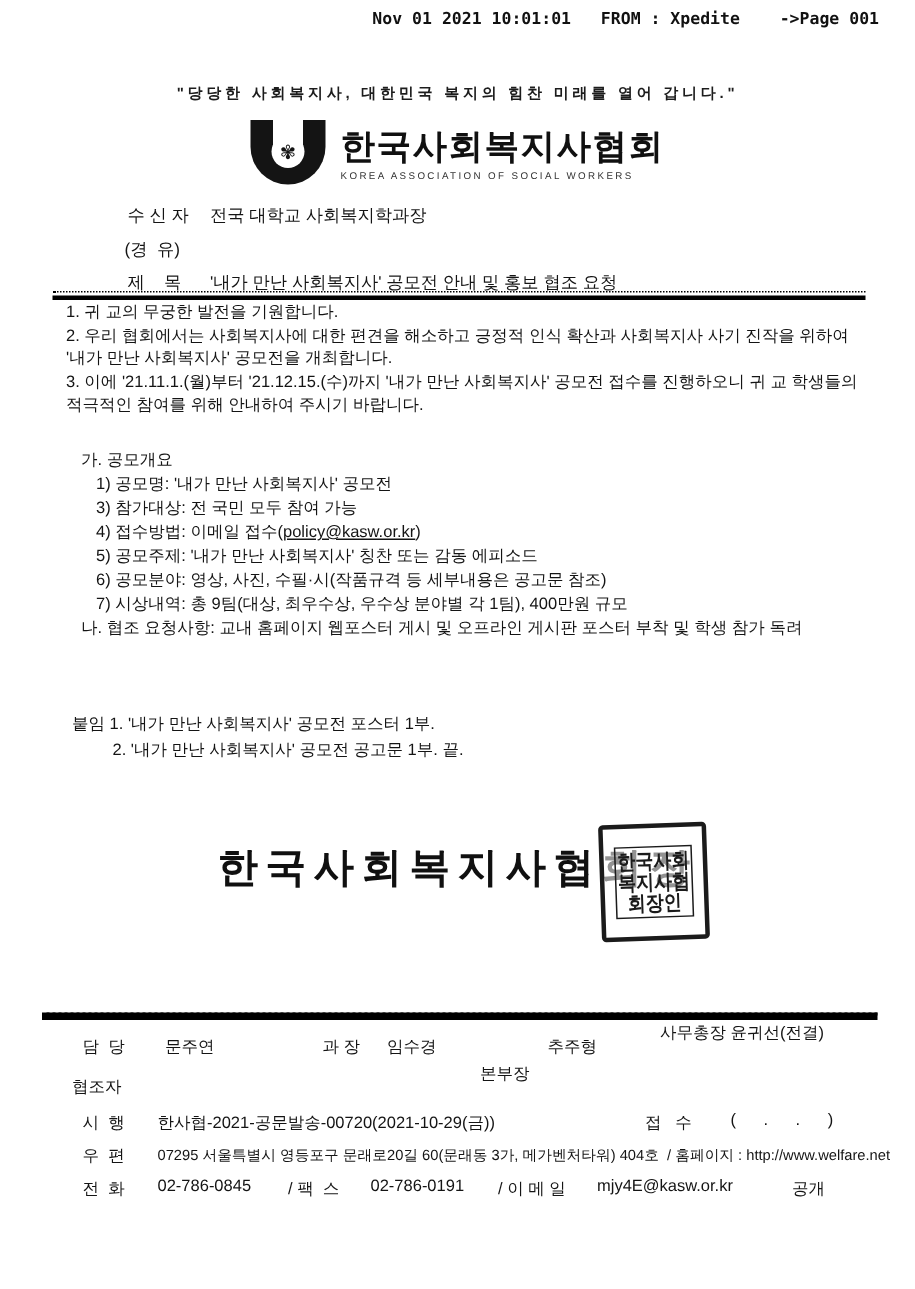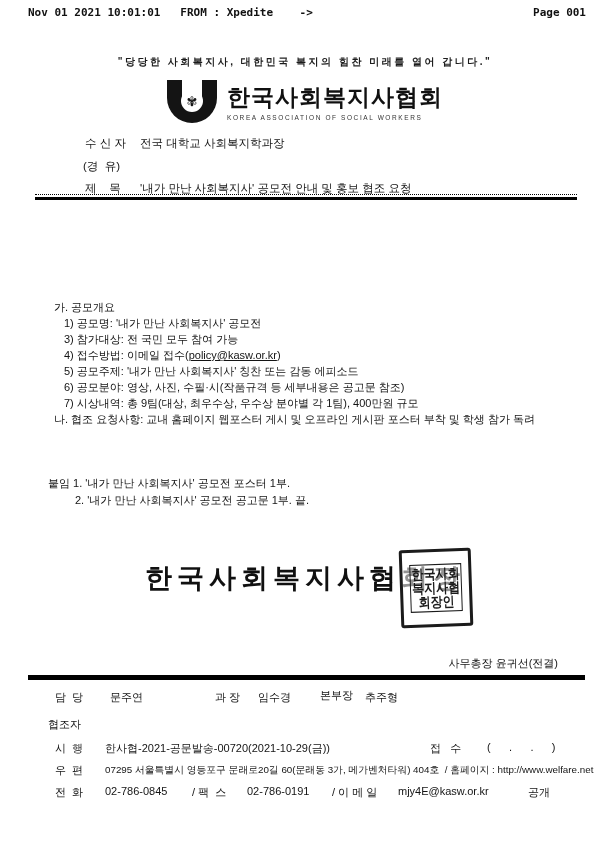--- a/index.html
+++ b/index.html
@@ -4,21 +4,21 @@
 <style>
   html,body{margin:0;padding:0;background:#e8e8e8;}
   .page{
     position:relative;width:610px;height:859px;background:#ffffff;
     font-family:"Liberation Sans","DejaVu Sans",sans-serif;
     color:#161616;overflow:hidden;margin:0 auto;
     -webkit-font-smoothing:none;
   }
   .pre{white-space:pre;}
   
-  .fax-header{position:absolute;top:6px;left:28px;right:24px;display:flex;justify-content:space-between;
+  .fax-header{position:absolute;top:6px;left:28px;right:24px;display:flex;justify-content:flex-end;
     font-family:"DejaVu Sans Mono","Liberation Mono",monospace;font-size:11px;font-weight:bold;color:#111;}
   
   .slogan{position:absolute;top:55px;left:0;width:100%;text-align:center;
     font-size:10px;font-weight:bold;letter-spacing:2.5px;color:#1c1c1c;}
   
   .logo-row{position:absolute;top:80px;left:0;width:100%;display:flex;justify-content:center;align-items:center;gap:10px;}
   .u-mark{position:relative;width:50px;height:43px;background:#141414;border-radius:0 0 26px 26px;flex:0 0 auto;}
   .u-inner{position:absolute;top:0;left:15px;width:20px;height:30px;background:#fff;border-radius:0 0 10px 10px;}
   .u-flower{position:absolute;top:10px;left:14px;width:22px;height:22px;background:#fff;border-radius:50%;
     display:flex;align-items:center;justify-content:center;font-size:13px;color:#141414;line-height:1;}
@@ -88,20 +88,25 @@
   <div class="doc-row" style="top:159px;left:0;width:100%;height:14px;padding-left:33px;">
     <span class="doc-label" style="left:83px;">(경  유)</span>
   </div>
   <div class="doc-row" style="top:181px;left:0;width:100%;height:14px;">
     <span class="doc-label">제    목</span>
     <span class="doc-value">'내가 만난 사회복지사' 공모전 안내 및 홍보 협조 요청</span>
   </div>
 
   <div class="sep"></div>
 
+  <div class="bodyblock">
+    <p>1. 귀 교의 무궁한 발전을 기원합니다.</p>
+    <p>2. 우리 협회에서는 사회복지사에 대한 편견을 해소하고 긍정적 인식 확산과 사회복지사 사기 진작을 위하여 '내가 만난 사회복지사' 공모전을 개최합니다.</p>
+    <p>3. 이에 '21.11.1.(월)부터 '21.12.15.(수)까지 '내가 만난 사회복지사' 공모전 접수를 진행하오니 귀 교 학생들의 적극적인 참여를 위해 안내하여 주시기 바랍니다.</p>
+  </div>
 
   <div class="outline">
     <div>가. 공모개요</div>
     <div class="item">1) 공모명: '내가 만난 사회복지사' 공모전</div>
     <div class="item">3) 참가대상: 전 국민 모두 참여 가능</div>
     <div class="item"><span>4) 접수방법: 이메일 접수(</span><a class="maillink">policy@kasw.or.kr</a><span>)</span></div>
     <div class="item">5) 공모주제: '내가 만난 사회복지사' 칭찬 또는 감동 에피소드</div>
     <div class="item">6) 공모분야: 영상, 사진, 수필·시(작품규격 등 세부내용은 공고문 참조)</div>
     <div class="item">7) 시상내역: 총 9팀(대상, 최우수상, 우수상 분야별 각 1팀), 400만원 규모</div>
     <div>나. 협조 요청사항: 교내 홈페이지 웹포스터 게시 및 오프라인 게시판 포스터 부착 및 학생 참가 독려</div>
@@ -120,23 +125,23 @@
       <span class="seal-line">회장인</span>
     </div>
   </div>
 
   <div class="foot-sep"></div>
 
   <span class="f" style="top:690px;left:55px;">담  당</span>
   <span class="f" style="top:690px;left:110px;">문주연</span>
   <span class="f" style="top:690px;left:215px;">과 장</span>
   <span class="f" style="top:690px;left:258px;">임수경</span>
-  <span class="f" style="top:688px;left:320px;">본부장</span>
+  <span class="f" style="top:708px;left:320px;">본부장</span>
   <span class="f" style="top:690px;left:365px;">추주형</span>
-  <span class="f wrapcell" style="top:656px;left:440px;text-align:right;"><span>사무총장</span> <span>윤귀선(전결)</span></span>
+  <span class="f wrapcell" style="top:682px;left:440px;"><span>사무총장</span> <span>윤귀선(전결)</span></span>
 
   <span class="f" style="top:717px;left:48px;">협조자</span>
 
   <span class="f" style="top:741px;left:55px;">시  행</span>
   <span class="f" style="top:741px;left:105px;">한사협-2021-공문발송-00720(2021-10-29(금))</span>
   <span class="f" style="top:741px;left:430px;">접   수</span>
   <span class="f" style="top:741px;left:487px;">(      .      .      )</span>
 
   <span class="f" style="top:763px;left:55px;">우  편</span>
   <span class="f addr" style="top:764px;left:105px;"><span>07295 서울특별시 영등포구 문래로20길 60(문래동 3가, 메가벤처타워) 404호</span>  <span>/ 홈페이지 : http://www.welfare.net</span></span>

